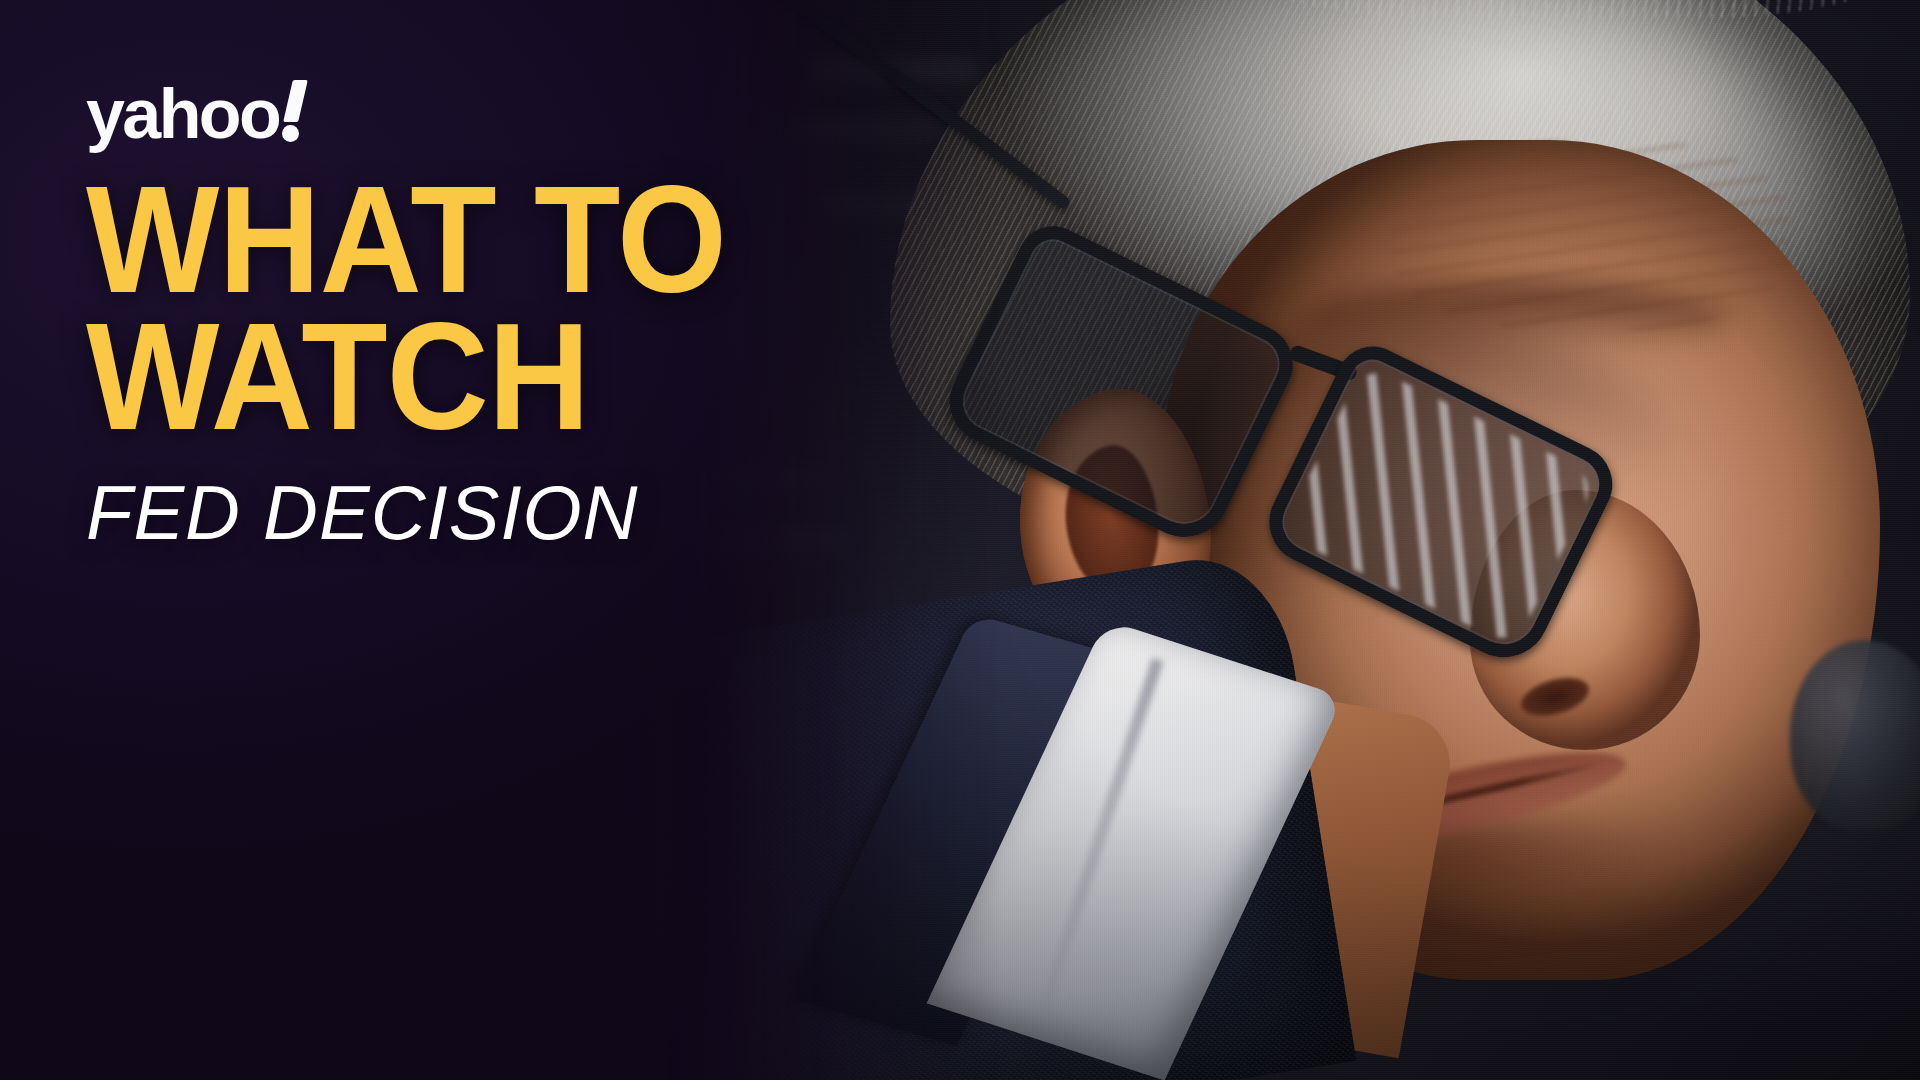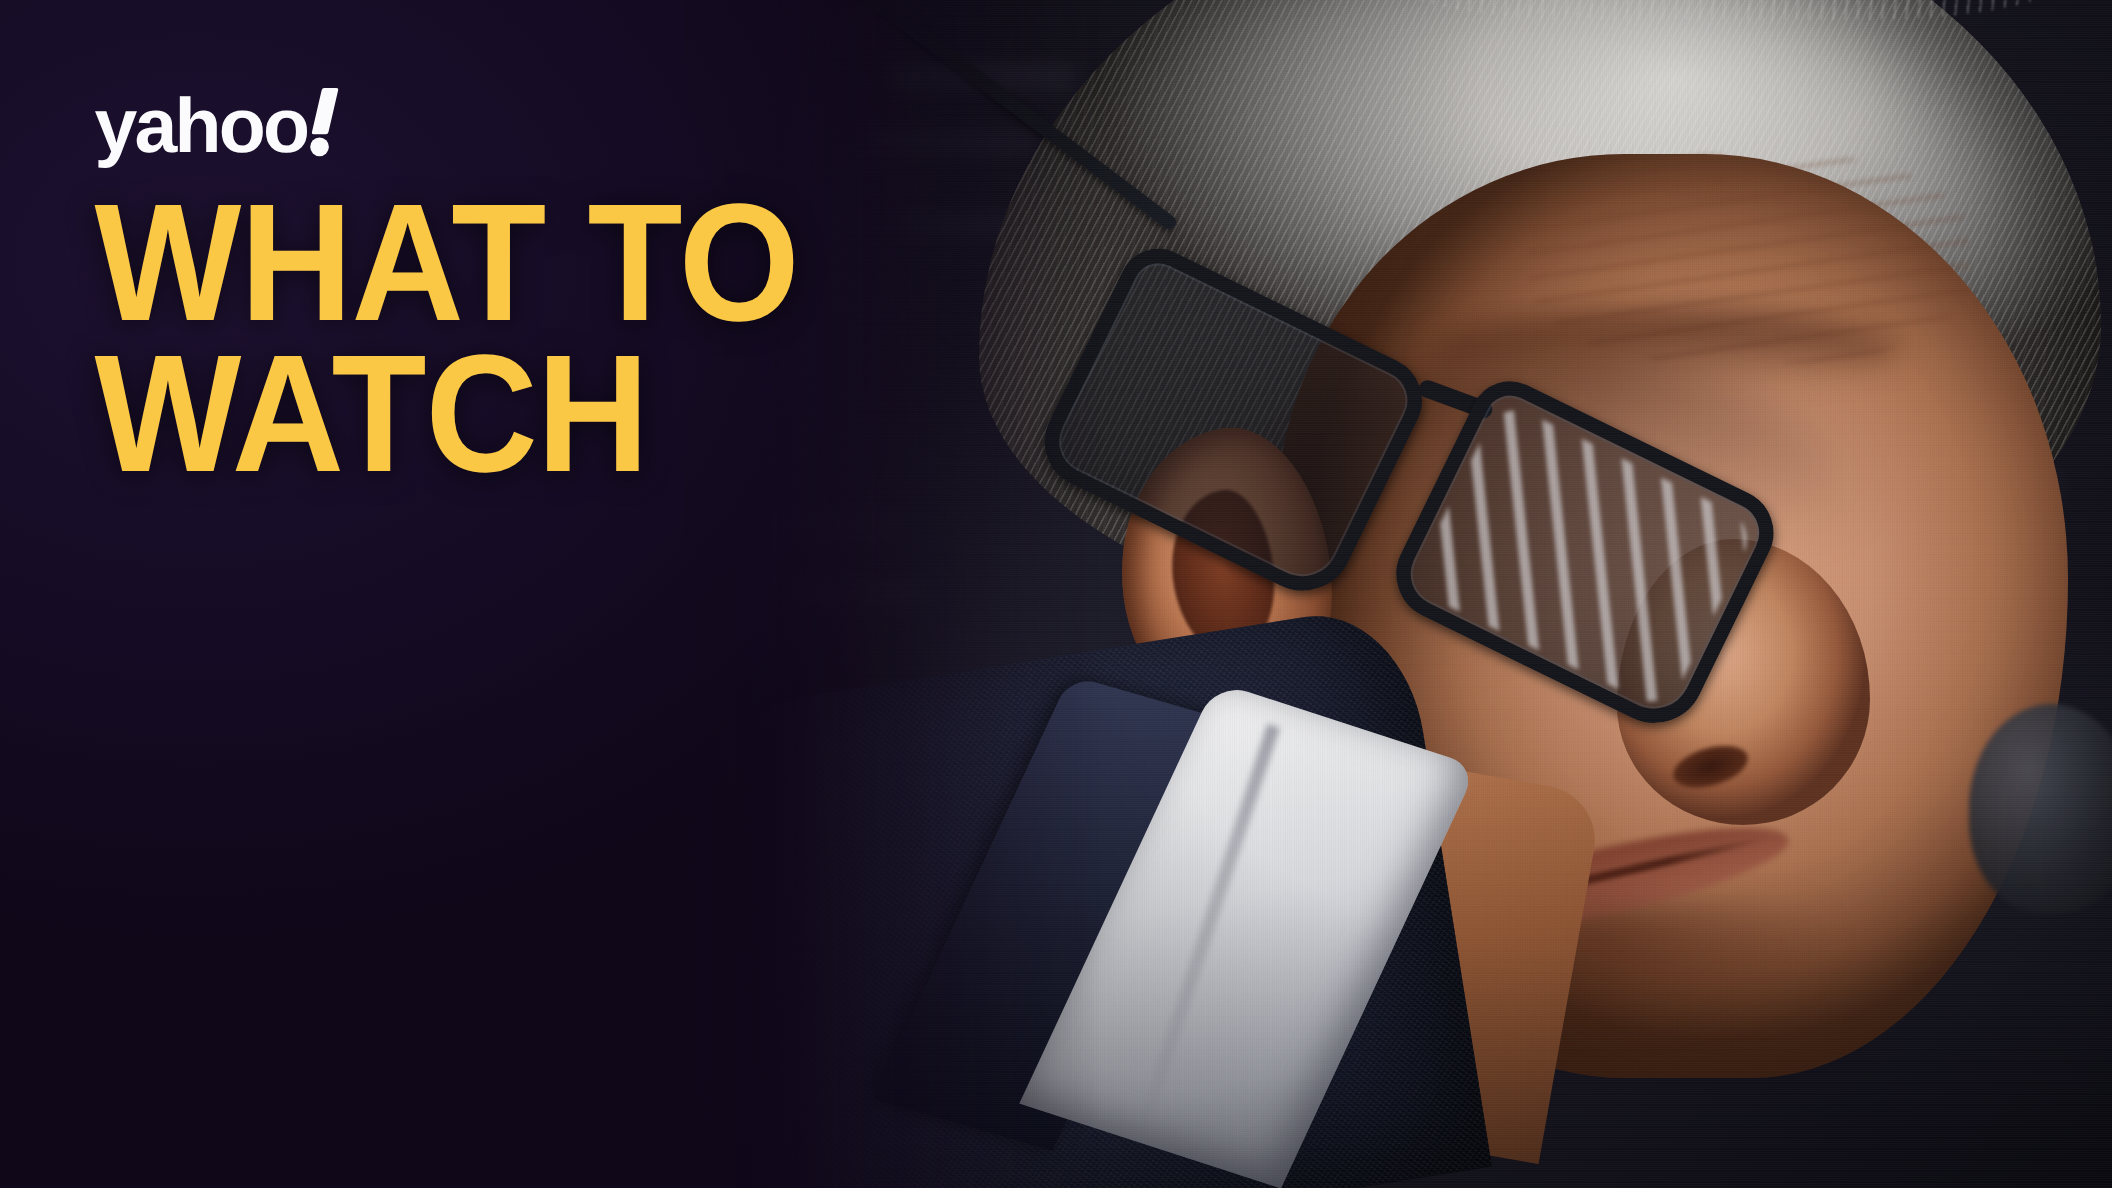--- a/index.html
+++ b/index.html
@@ -449,16 +449,17 @@
           <i></i>
           <b></b>
         </span>
     </div>
 
     <div class="headline">
       <span class="l1">WHAT TO</span>
       <span class="l2">WATCH</span>
     </div>
 
+    <div class="subtitle">FED DECISION</div>
 
   </div>
 
 </div>
 
 </body></html>

